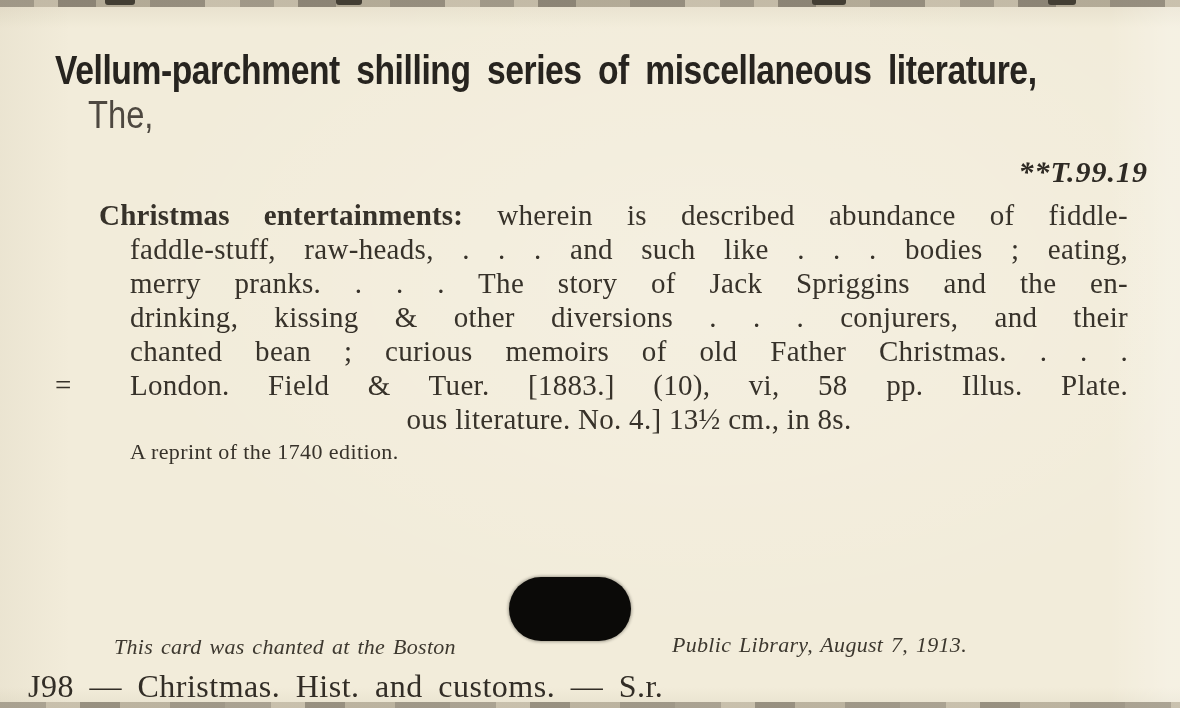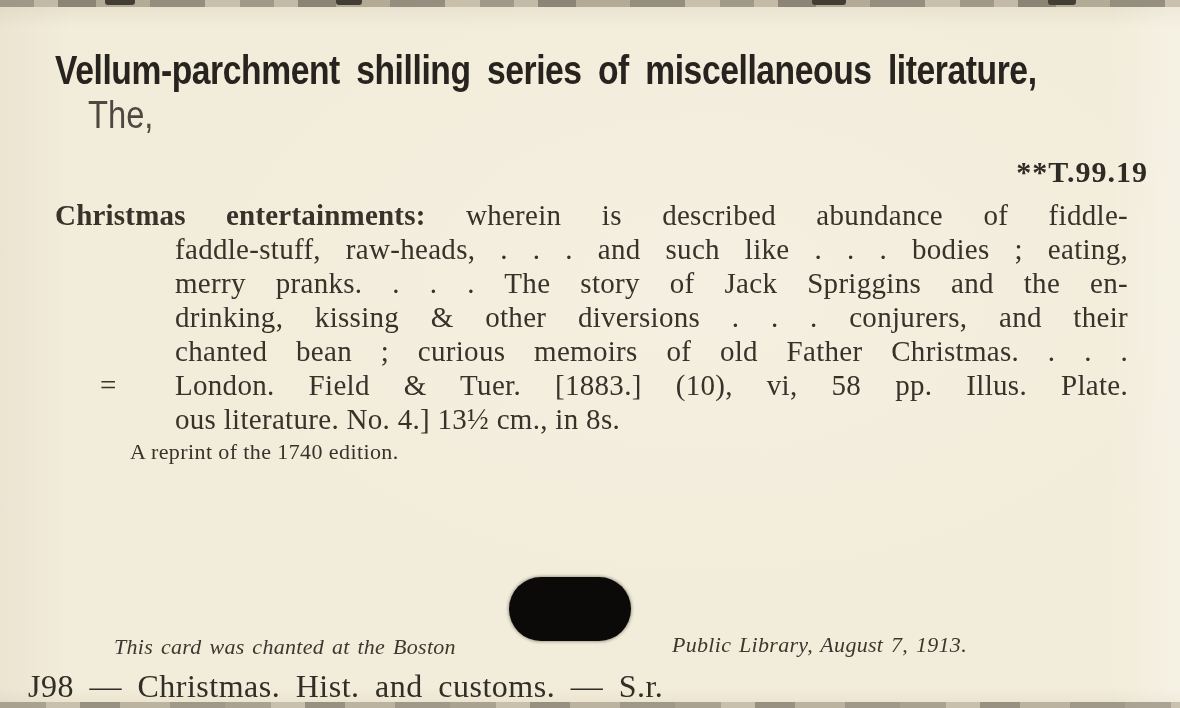--- a/index.html
+++ b/index.html
@@ -58,33 +58,34 @@
     position:absolute;left:88px;top:94px;
     font-family:"Liberation Sans", sans-serif;
     font-weight:400;font-size:38px;line-height:42px;
     color:var(--muted-ink);
     transform:scaleX(0.86);transform-origin:left top;
   }
   .callnum{
     position:absolute;right:32px;top:155px;
     font-weight:700;font-size:30px;letter-spacing:1px;
     color:#2e2a24;
+    font-style:italic;
   }
   
   .entry{position:absolute;left:55px;top:198px;width:1073px;}
   .line{
     font-size:29px;line-height:34px;height:34px;
-    white-space:nowrap;letter-spacing:0.3px;
+    white-space:nowrap;letter-spacing:0.3px;text-align:center;
   }
   .just{
     white-space:normal;
     text-align:justify;text-align-last:justify;
   }
-  .indent{padding-left:75px;position:relative;margin-left:45px;}
-  .lead{font-weight:700;letter-spacing:0.2px;}
+  .indent{padding-left:75px;position:relative;}
+  .lead{font-weight:700;letter-spacing:0.2px;margin-left:44px;}
   .eq{position:absolute;left:0;top:0;}
   .small-line{
     font-size:22px;line-height:32px;height:32px;
     padding-left:75px;letter-spacing:0.4px;white-space:nowrap;
   }
   
   .hole{
     position:absolute;left:509px;top:577px;
     width:122px;height:64px;border-radius:34px;
     background:var(--hole);

